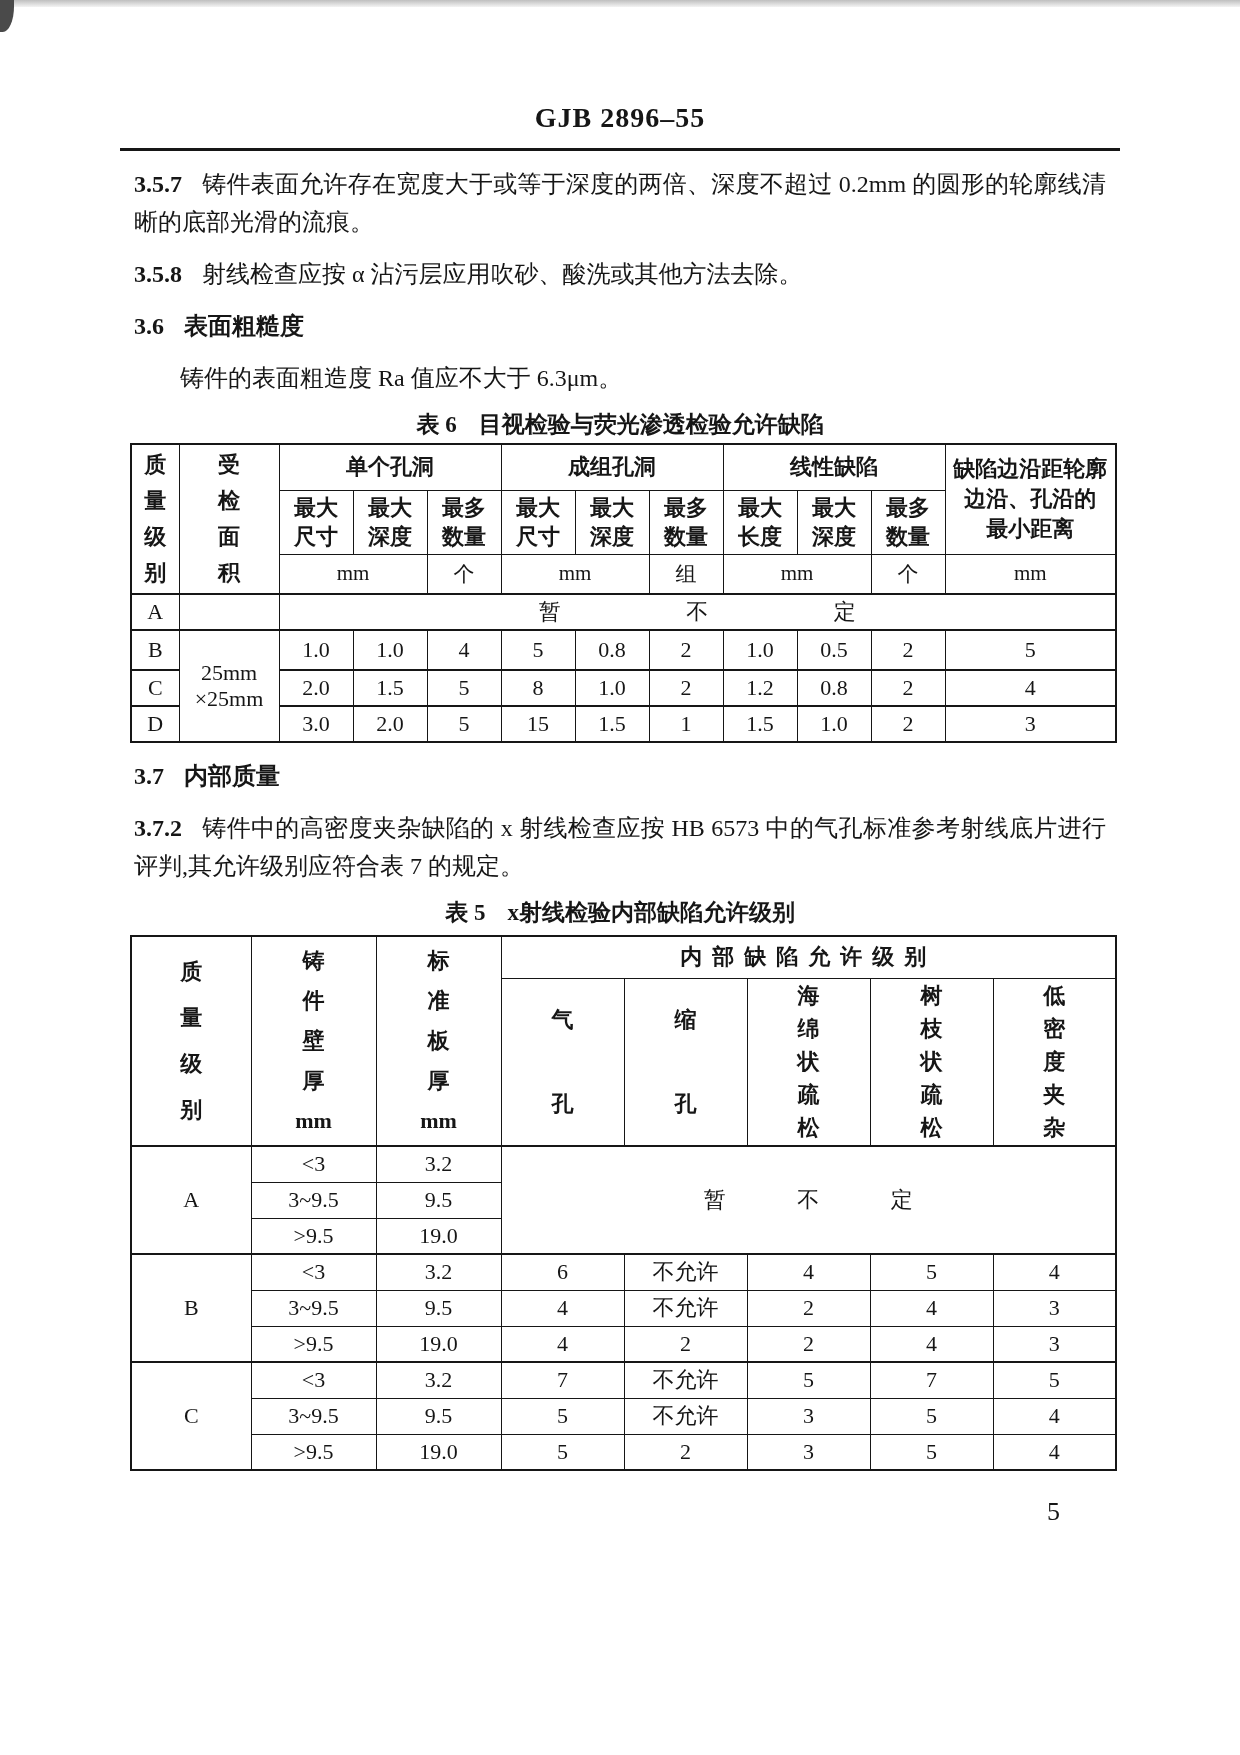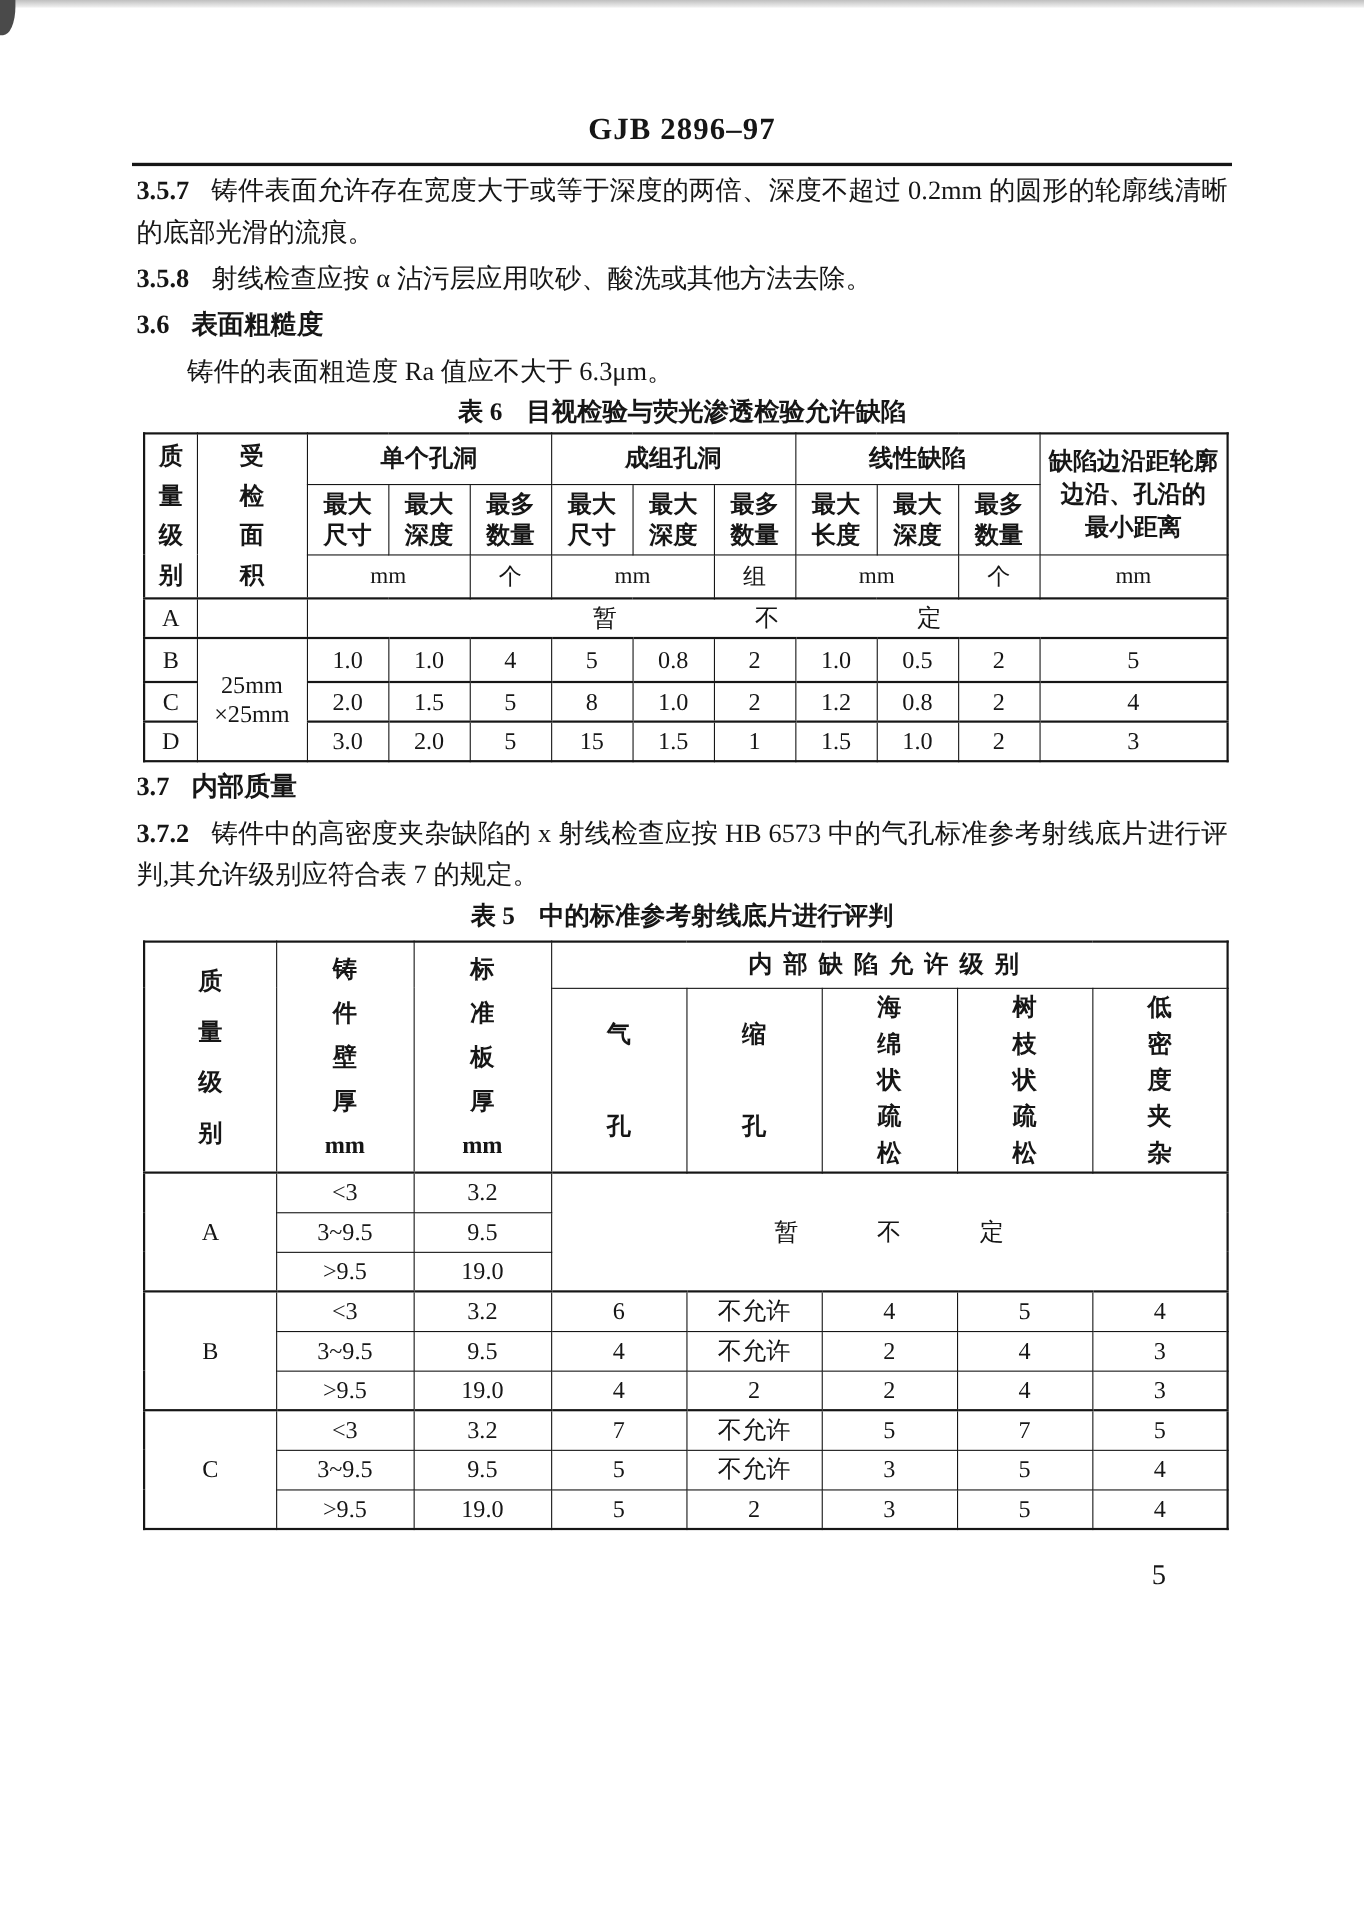--- a/index.html
+++ b/index.html
@@ -8,21 +8,21 @@
     box-sizing:border-box; padding:102px 120px 0 120px;
     font-family:"Liberation Serif","DejaVu Serif",serif; color:#161616;
     overflow:hidden;
   }
   .artifact-top { position:absolute; top:0; left:0; right:0; height:7px;
     background:linear-gradient(180deg,#bfbfbf,#f3f3f3); }
   .artifact-corner { position:absolute; top:0; left:0; width:14px; height:32px;
     background:#4a4a4a; border-bottom-right-radius:80%; }
   .doc-title { text-align:center; font-size:28px; font-weight:bold; letter-spacing:1px; height:32px; line-height:32px; }
   .rule { height:3px; background:#161616; margin-top:14px; }
-  p.para { margin:4px; font-size:24px; line-height:38px; text-align:justify; }
+  p.para { margin:14px; font-size:24px; line-height:38px; text-align:justify; }
   .mt22 { margin-top:22px; }
   .mt8  { margin-top:8px; }
   .mt2  { margin-top:2px; }
   .mt26 { margin-top:26px; }
   .pnum { font-weight:bold; margin-right:20px; white-space:nowrap; }
   .hbold { font-weight:bold; }
   .indent { padding-left:46px; }
   .tbl-caption { text-align:center; font-size:23px; font-weight:bold; line-height:28px; margin-top:4px; }
   .cap-label { margin-right:22px; }
 
@@ -63,21 +63,21 @@
 
   .pagenum { text-align:right; padding-right:60px; font-size:26px; margin-top:26px; }
 </style>
 </head>
 <body>
 
 <div class="page">
   <div class="artifact-top"></div>
   <div class="artifact-corner"></div>
 
-  <div class="doc-title">GJB 2896–97</div>
+  <div class="doc-title">GJB 2896–55</div>
   <div class="rule"></div>
 
   <p class="para mt22"><span class="pnum">3.5.7</span><span>铸件表面允许存在宽度大于或等于深度的两倍、深度不超过 0.2mm 的圆形的轮廓线清晰的底部光滑的流痕。</span></p>
 
   <p class="para mt8"><span class="pnum">3.5.8</span><span>射线检查应按 α 沾污层应用吹砂、酸洗或其他方法去除。</span></p>
 
   <p class="para"><span class="pnum">3.6</span><span class="hbold">表面粗糙度</span></p>
 
   <p class="para indent"><span>铸件的表面粗造度 Ra 值应不大于 6.3μm。</span></p>
 
@@ -191,21 +191,21 @@
       <td>3</td>
     </tr>
   </tbody>
     </table>
 
   <p class="para mt26"><span class="pnum">3.7</span><span class="hbold">内部质量</span></p>
 
 
   <p class="para mt2"><span class="pnum">3.7.2</span><span>铸件中的高密度夹杂缺陷的 x 射线检查应按 HB 6573 中的气孔标准参考射线底片进行评判,其允许级别应符合表 7 的规定。</span></p>
 
-  <div class="tbl-caption"><span class="cap-label">表 5</span><span>中的标准参考射线底片进行评判</span></div>
+  <div class="tbl-caption"><span class="cap-label">表 5</span><span>x射线检验内部缺陷允许级别</span></div>
 
   <table id="t7">
     <colgroup>
       <col style="width:120px">
         <col style="width:125px">
         <col style="width:125px">
       <col style="width:123px">
         <col style="width:123px">
         <col style="width:123px">
       <col style="width:123px">

